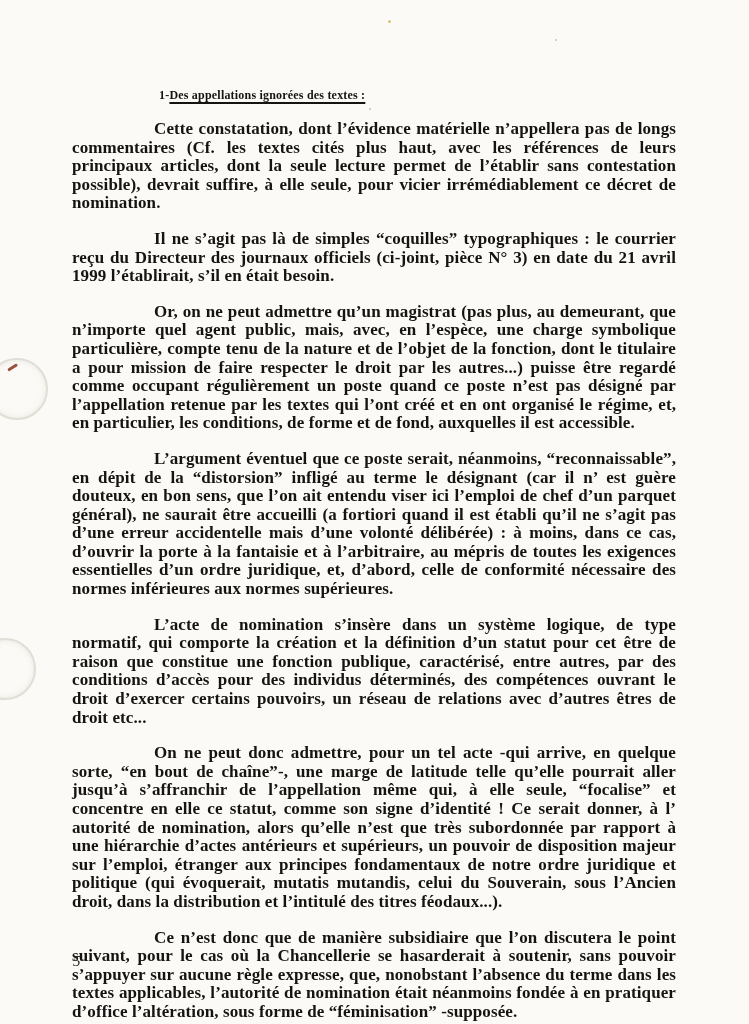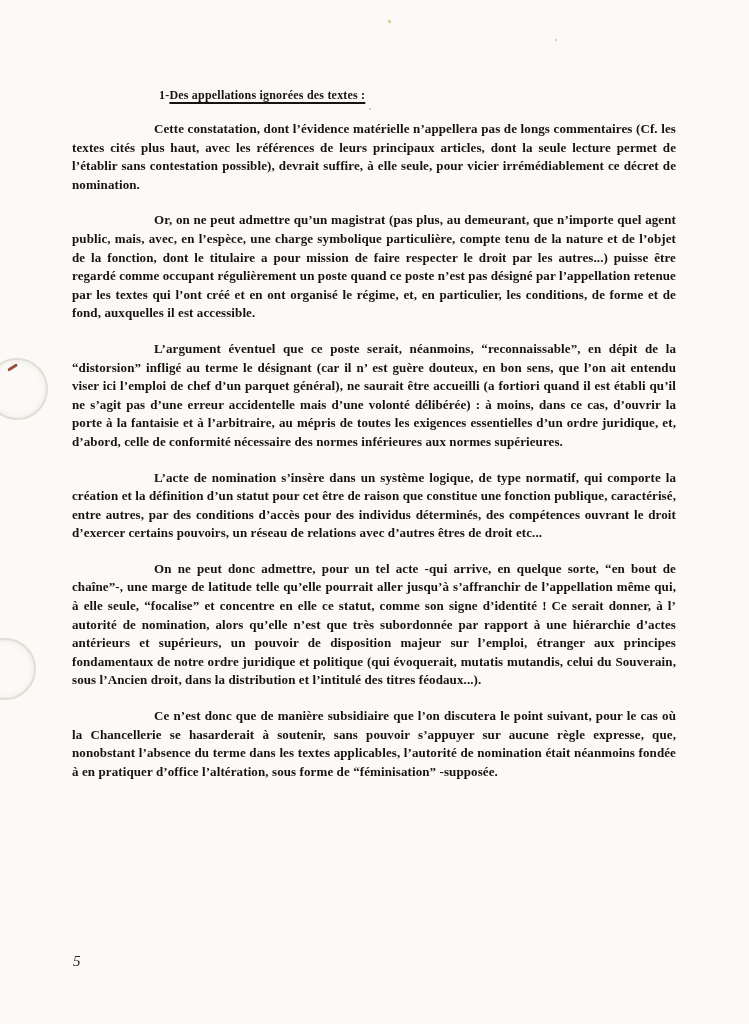--- a/index.html
+++ b/index.html
@@ -29,21 +29,21 @@
     letter-spacing: 0.2px;
     white-space: nowrap;
   }
   .heading .u {
     text-decoration: underline;
     text-decoration-thickness: 1.6px;
     text-underline-offset: 3px;
   }
   .body-par {
     margin: 0 0 17px 0;
-    font-size: 13px;
+    font-size: 17px;
     font-weight: 700;
     line-height: 18.6px;
     text-align: justify;
     text-indent: 82px;
     letter-spacing: 0.1px;
   }
   .page-number {
     position: absolute;
     left: 73px;
     top: 953px;
@@ -91,20 +91,21 @@
   <span class="speck speck-3"></span>
 
   <div class="punch punch-1"></div>
   <div class="punch punch-2"></div>
   <div class="pen-tick"></div>
 
   <div class="content">
     <div class="heading"><span>1-</span><span class="u">Des appellations ignorées des textes :</span></div>
 
     <p class="body-par">Cette constatation, dont l’évidence matérielle n’appellera pas de longs commentaires (Cf. les textes cités plus haut, avec les références de leurs principaux articles, dont la seule lecture permet de l’établir sans contestation possible), devrait suffire, à elle seule, pour vicier irrémédiablement ce décret de nomination.</p>
+    <p class="body-par">Il ne s’agit pas là de simples “coquilles” typographiques : le courrier reçu du Directeur des journaux officiels (ci-joint, pièce N° 3) en date du 21 avril 1999 l’établirait, s’il en était besoin.</p>
     <p class="body-par">Or, on ne peut admettre qu’un magistrat (pas plus, au demeurant, que n’importe quel agent public, mais, avec, en l’espèce, une charge symbolique particulière, compte tenu de la nature et de l’objet de la fonction, dont le titulaire a pour mission de faire respecter le droit par les autres...) puisse être regardé comme occupant régulièrement un poste quand ce poste n’est pas désigné par l’appellation retenue par les textes qui l’ont créé et en ont organisé le régime, et, en particulier, les conditions, de forme et de fond, auxquelles il est accessible.</p>
     <p class="body-par">L’argument éventuel que ce poste serait, néanmoins, “reconnaissable”, en dépit de la “distorsion” infligé au terme le désignant (car il n’ est guère douteux, en bon sens, que l’on ait entendu viser ici l’emploi de chef d’un parquet général), ne saurait être accueilli (a fortiori quand il est établi qu’il ne s’agit pas d’une erreur accidentelle mais d’une volonté délibérée) : à moins, dans ce cas, d’ouvrir la porte à la fantaisie et à l’arbitraire, au mépris de toutes les exigences essentielles d’un ordre juridique, et, d’abord, celle de conformité nécessaire des normes inférieures aux normes supérieures.</p>
     <p class="body-par">L’acte de nomination s’insère dans un système logique, de type normatif, qui comporte la création et la définition d’un statut pour cet être de raison que constitue une fonction publique, caractérisé, entre autres, par des conditions d’accès pour des individus déterminés, des compétences ouvrant le droit d’exercer certains pouvoirs, un réseau de relations avec d’autres êtres de droit etc...</p>
     <p class="body-par">On ne peut donc admettre, pour un tel acte -qui arrive, en quelque sorte, “en bout de chaîne”-, une marge de latitude telle qu’elle pourrait aller jusqu’à s’affranchir de l’appellation même qui, à elle seule, “focalise” et concentre en elle ce statut, comme son signe d’identité ! Ce serait donner, à l’ autorité de nomination, alors qu’elle n’est que très subordonnée par rapport à une hiérarchie d’actes antérieurs et supérieurs, un pouvoir de disposition majeur sur l’emploi, étranger aux principes fondamentaux de notre ordre juridique et politique (qui évoquerait, mutatis mutandis, celui du Souverain, sous l’Ancien droit, dans la distribution et l’intitulé des titres féodaux...).</p>
     <p class="body-par">Ce n’est donc que de manière subsidiaire que l’on discutera le point suivant, pour le cas où la Chancellerie se hasarderait à soutenir, sans pouvoir s’appuyer sur aucune règle expresse, que, nonobstant l’absence du terme dans les textes applicables, l’autorité de nomination était néanmoins fondée à en pratiquer d’office l’altération, sous forme de “féminisation” -supposée.</p>
   </div>
 
   <div class="page-number">5</div>
 </div>
 

